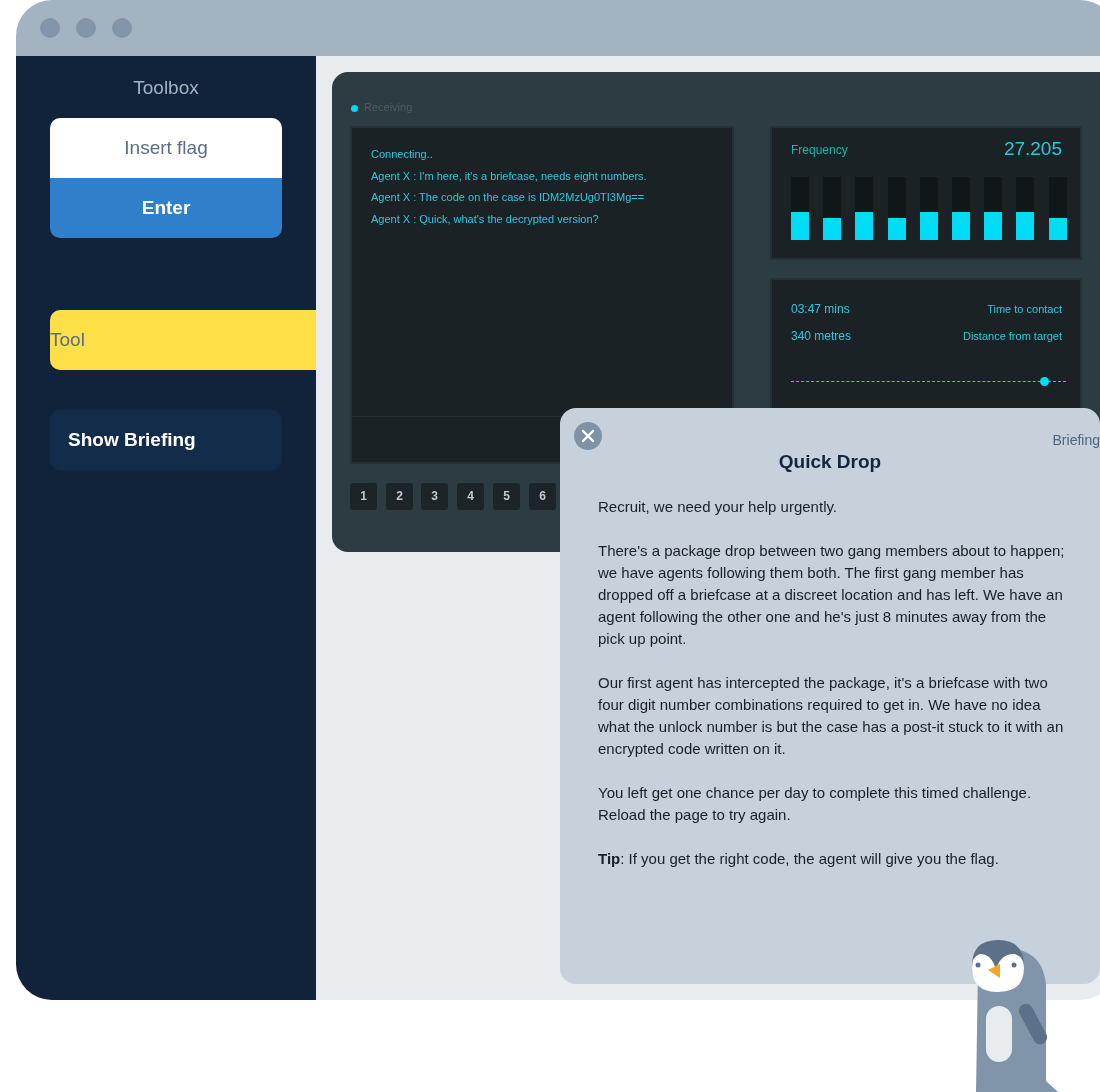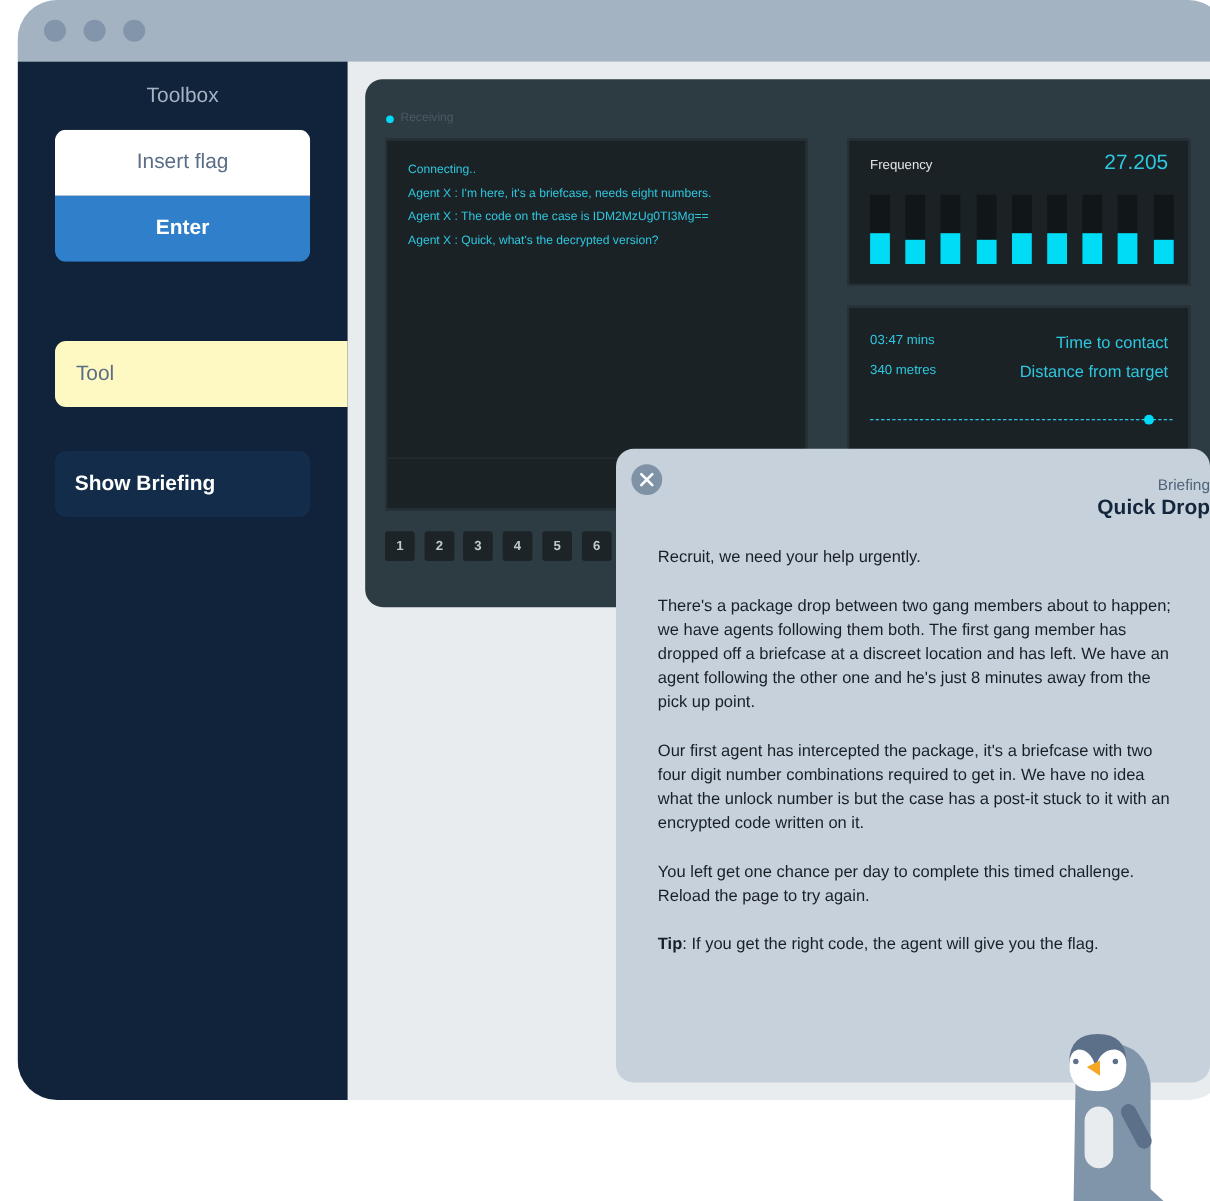--- a/index.html
+++ b/index.html
@@ -17,22 +17,22 @@
   .flag-box { position: absolute; left: 34px; top: 62px; width: 232px; height: 120px;
               border-radius: 10px; overflow: hidden; }
   .flag-input { display: block; width: 232px; height: 60px; border: none; margin: 0; padding: 0;
                 background: #ffffff; color: #5a6e86; font-size: 19px; text-align: center;
                 font-family: "Liberation Sans", sans-serif; outline: none; }
   .flag-input::placeholder { color: #5a6e86; }
   .enter-btn { display: block; width: 232px; height: 60px; border: none; margin: 0; padding: 0;
                background: #307fca; color: #ffffff; font-size: 19px; font-weight: bold;
                font-family: "Liberation Sans", sans-serif; cursor: pointer; }
   .tool-tab { position: absolute; left: 34px; top: 254px; width: 266px; height: 60px;
-              background: #fef9c3; border-radius: 10px 0 0 10px; color: #5a6e86;
-              font-size: 19px; line-height: 60px; padding-left: 19px; box-sizing: border-box; }
+              background: #fde047; border-radius: 10px 0 0 10px; color: #5a6e86;
+              font-size: 19px; line-height: 60px; box-sizing: border-box; }
   .side-btn { position: absolute; left: 34px; width: 232px; height: 60px; background: #132c4a;
               border-radius: 10px; color: #ffffff; font-size: 19px; font-weight: bold;
               line-height: 60px; padding-left: 18px; box-sizing: border-box; cursor: pointer; }
 
   .device { position: absolute; left: 316px; top: 72px; width: 916px; height: 480px;
             background: #2d3b42; border-radius: 16px; }
   .status-dot { position: absolute; left: 19px; top: 33px; width: 7px; height: 7px;
                 border-radius: 50%; background: #00d8f6; }
   .status-label { position: absolute; left: 32px; top: 29px; color: #4a5c64; font-size: 11px; }
   .device-name { position: absolute; right: 26px; top: 31px; color: #4c5d66; font-size: 11px; }
@@ -45,39 +45,39 @@
   .chat-input { position: absolute; left: 0; top: 289px; width: 100%; height: 45px; border: none;
                 background: transparent; color: #2fc7df; outline: none; }
 
   .keypad { position: absolute; left: 18px; top: 411px; }
   .key { position: absolute; top: 0; width: 27px; height: 27px; background: #1d2428; border-radius: 3px;
          color: #bfc9cf; font-size: 12px; font-weight: bold; line-height: 27px; text-align: center;
          cursor: pointer; }
 
   .freq-panel { position: absolute; left: 438px; top: 54px; width: 312px; height: 134px;
                 background: #1b2226; border: 2px solid #253137; box-sizing: border-box; }
-  .freq-label { position: absolute; left: 19px; top: 15px; color: #e5e5e5; font-size: 12px; }
+  .freq-label { position: absolute; left: 19px; top: 15px; color: #14b8a6; font-size: 12px; }
   .freq-value { position: absolute; right: 18px; top: 10px; color: #2fc7df; font-size: 19px; }
   .bar-track { position: absolute; top: 49px; width: 18px; height: 63px; background: #111619; }
   .bar-fill { position: absolute; left: 0; bottom: 0; width: 18px; background: #00dcf6; }
 
   .dist-panel { position: absolute; left: 438px; top: 206px; width: 312px; height: 140px;
                 background: #1b2226; border: 2px solid #253137; box-sizing: border-box; }
   .dist-val { position: absolute; left: 19px; color: #2fc7df; font-size: 12px; }
-  .dist-lbl { position: absolute; right: 18px; color: #2fc7df; font-size: 15px; }
+  .dist-lbl { position: absolute; right: 18px; color: #2fc7df; font-size: 11px; }
   .track-line { position: absolute; left: 19px; right: 14px; top: 101px; border-top: 1px dashed #2fc7df; }
   .track-knob { position: absolute; top: 97px; width: 9px; height: 9px; border-radius: 50%; background: #00dcf6; }
 
   .modal { position: absolute; left: 544px; top: 408px; width: 540px; height: 576px;
            background: #c6d1db; border-radius: 16px; overflow: hidden; }
   .close-btn { position: absolute; left: 14px; top: 14px; width: 28px; height: 28px; border-radius: 50%;
                background: #7f92a6; cursor: pointer; }
   .close-btn svg { position: absolute; left: 7px; top: 7px; }
   .modal-sub { position: absolute; left: 0; right: 0; top: 24px; text-align: right; color: #51647a; font-size: 14px; }
-  .modal-title { position: absolute; left: 0; right: 0; top: 43px; text-align: right; color: #14263d;
+  .modal-title { position: absolute; left: 0; right: 0; top: 43px; text-align: center; color: #14263d;
                  font-size: 19px; font-weight: bold; }
   .modal-body { position: absolute; left: 38px; top: 88px; width: 470px; color: #1a1f26;
                 font-size: 15px; line-height: 22px; }
   .modal-body p { margin: 0 0 22px 0; }
 
   .penguin { position: absolute; left: 968px; top: 940px; }
 </style>
 </head>
 <body>
 

